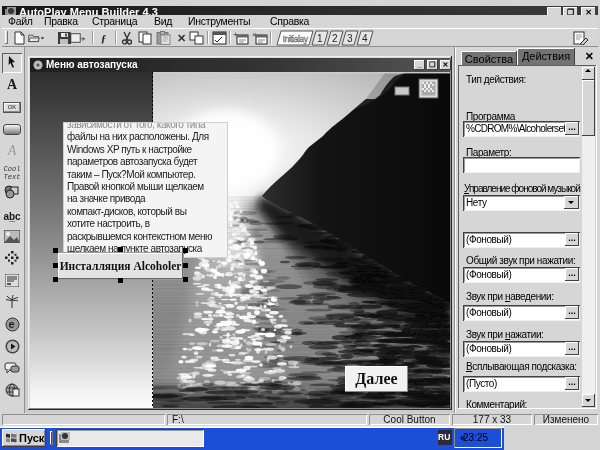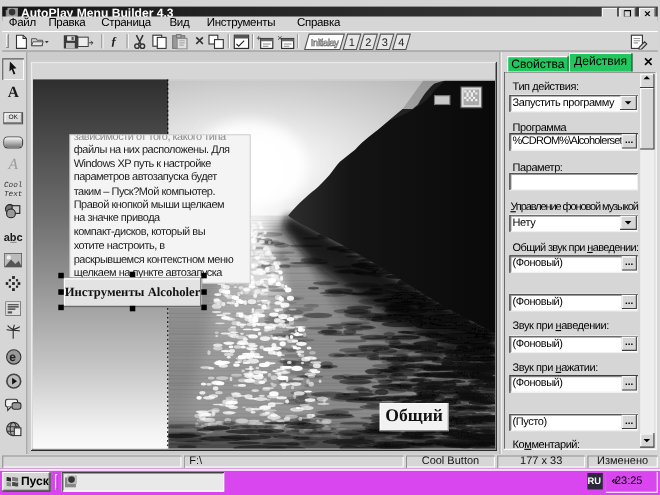--- a/index.html
+++ b/index.html
@@ -29,39 +29,39 @@
 #photo{position:absolute;left:123px;top:0;width:297px;height:336px}
 #dash{position:absolute;left:122px;top:0;width:1px;height:336px;background-image:linear-gradient(180deg,#000 50%,transparent 50%);background-size:1px 4px}
 
 #textbox{position:absolute;left:34px;top:51px;width:163px;height:134px;background:#f4f4f4;font-size:10px;letter-spacing:-0.45px;line-height:12.4px;color:#1c1c1c;padding:0 2px 0 3px;overflow:hidden;box-shadow:0 0 0 1px #cfcfcf}
 
 #btn1{position:absolute;left:28px;top:181px;width:125px;height:26px;background:#e3e3e3;box-shadow:inset -1px -1px 0 #6a6a6a,inset 1px 1px 0 #fff,0 0 0 1px #9a9a9a;font-family:"Liberation Serif",serif;font-weight:bold;font-size:11.5px;text-align:center;line-height:26px;color:#111}
 .hdl{position:absolute;width:5px;height:5px;background:#000}
 #btn2{position:absolute;left:315px;top:294px;width:63px;height:26px;background:#f2f2f2;box-shadow:inset -1px -1px 0 #888,inset 1px 1px 0 #fff;font-family:"Liberation Serif",serif;font-weight:bold;font-size:16px;text-align:center;line-height:25px;color:#111}
 
 #rpanel{left:454px;top:47px;width:146px;height:366px;background:#d6d6d6;box-shadow:inset 1px 0 0 #8f8f8f,inset 2px 0 0 #ffffff}
-.tab{position:absolute;top:3px;height:15px;background:#22c55e;font-size:11px;text-align:center;box-shadow:inset -1px 0 0 #404040,inset 1px 1px 0 #fff;line-height:16px}
+.tab{position:absolute;top:3px;height:15px;background:#737373;font-size:11px;text-align:center;box-shadow:inset -1px 0 0 #404040,inset 1px 1px 0 #fff;line-height:16px}
 #tabs{position:absolute;left:4px;top:0;width:140px;height:18px}
 #pcontent{position:absolute;left:4px;top:18px;width:139px;height:344px;box-shadow:inset -1px -1px 0 #fff,inset 1px 1px 0 #5f5f5f;background:#d6d6d6;overflow:hidden}
 .plbl{position:absolute;left:8px;font-size:10px;letter-spacing:-0.4px;color:#000;white-space:nowrap}
 .pedit{position:absolute;left:5px;width:117px;height:16px;background:#fff;box-shadow:inset 1px 1px 0 #404040,inset -1px -1px 0 #efefef,inset 2px 2px 0 #9a9a9a;font-size:10px;letter-spacing:-0.4px;line-height:16px;padding-left:3px;color:#000;white-space:nowrap;overflow:hidden}
 .dots{position:absolute;right:1px;top:1px;width:14px;height:13px;background:#d6d6d6;box-shadow:inset -1px -1px 0 #404040,inset 1px 1px 0 #fff;font-size:9px;line-height:11px;text-align:center;letter-spacing:0;font-weight:bold}
 .darr{position:absolute;right:1px;top:1px;width:15px;height:13px;background:#d6d6d6;box-shadow:inset -1px -1px 0 #404040,inset 1px 1px 0 #fff;text-align:center}
 .darr:after{content:"";position:absolute;left:4px;top:5px;border:3.5px solid transparent;border-top-color:#000}
 #vsb{position:absolute;right:2px;top:2px;width:13px;height:340px;background:#eee}
 .sbtn{position:absolute;left:0;width:13px;height:13px;background:#d6d6d6;box-shadow:inset -1px -1px 0 #404040,inset 1px 1px 0 #fff}
 .sbtn:after{content:"";position:absolute;left:3px;border:3.5px solid transparent}
 #sup:after{top:2px;border-bottom-color:#000;border-top-width:0}
 #sdn:after{top:5px;border-top-color:#000;border-bottom-width:0}
 #sthumb{position:absolute;left:0;top:13px;width:13px;height:56px;background:#d6d6d6;box-shadow:inset -1px -1px 0 #404040,inset 1px 1px 0 #fff}
 
 #statusbar{left:0;top:413px;width:600px;height:13px;background:#d6d6d6;font-size:10px;color:#111}
 .sbox{position:absolute;top:1px;height:11px;box-shadow:inset 1px 1px 0 #8f8f8f,inset -1px -1px 0 #fff;line-height:11px;text-align:center}
 
-#taskbar{left:0;top:426px;width:600px;height:24px;background:#d946ef;box-shadow:inset 0 1px 0 #f0f0f0,inset 0 2px 0 #fff}
+#taskbar{left:0;top:426px;width:504px;height:24px;background:#1d4ed8;box-shadow:inset 0 1px 0 #f0f0f0,inset 0 2px 0 #fff}
 #startbtn{position:absolute;left:2px;top:3px;width:44px;height:18px;background:#d6d6d6;box-shadow:inset -1px -1px 0 #404040,inset 1px 1px 0 #fff,inset -2px -2px 0 #8a8a8a;font-size:11px;font-weight:bold;line-height:18px}
 #taskbtn{position:absolute;left:56px;top:3px;width:148px;height:18px;background:#e9e9e9;box-shadow:inset 1px 1px 0 #404040,inset -1px -1px 0 #fff,inset 2px 2px 0 #9a9a9a;font-size:10px;font-weight:bold;line-height:18px;white-space:nowrap;overflow:hidden}
 #tray{position:absolute;right:2px;top:2px;width:48px;height:20px;box-shadow:inset 1px 1px 0 #8f8f8f,inset -1px -1px 0 #fff;font-size:10px;line-height:20px}
 #rubox{position:absolute;right:52px;top:4px;width:14px;height:15px;background:#2a2a3a;color:#fff;font-size:8.5px;font-weight:bold;text-align:left;line-height:15px}
 </style></head><body>
 
 <div class="abs" id="titlebar">
   <svg class="abs" style="left:3px;top:1px" width="12" height="12">
       <rect x="0" y="2" width="10" height="9" fill="#888"></rect>
       <rect x="2" y="0" width="9" height="8" fill="#bbb"></rect>
@@ -228,20 +228,30 @@
         <circle cx="7" cy="7" r="6" fill="#aaa" stroke="#333"></circle>
         <ellipse cx="7" cy="7" rx="2.7" ry="6" fill="none" stroke="#333"></ellipse>
         <path d="M1.5 5h11M1.5 9h11" stroke="#333" fill="none"></path>
         <rect x="8" y="6" width="6" height="7" fill="#eee" stroke="#333"></rect>
       </svg></div>
 </div>
 
 <div class="abs" id="canvasbg"></div>
 
 <div class="abs" id="iwin">
+  <div id="ititle">
+    <svg class="abs" style="left:3px;top:2px" width="10" height="10">
+        <circle cx="5" cy="5" r="4.5" fill="#bbb"></circle>
+        <circle cx="5" cy="5" r="1.5" fill="#555"></circle>
+      </svg>
+    <span style="position:absolute;left:16px">Меню автозапуска</span>
+    <span class="tbtn" style="left:384px;top:2px;width:11px;height:10px;line-height:10px;font-size:7px">_</span>
+    <span class="tbtn" style="left:397px;top:2px;width:11px;height:10px;line-height:10px;font-size:7px">❐</span>
+    <span class="tbtn" style="left:410px;top:2px;width:11px;height:10px;line-height:10px;font-size:7px">✕</span>
+  </div>
   <div id="iclient">
     <div id="leftgrad"></div>
     <div id="photo"><svg width="297" height="336" viewBox="0 0 297 336">
 <defs>
 <radialGradient id="sky" cx="0.25" cy="0.62" r="0.85">
  <stop offset="0" stop-color="#ffffff"></stop>
               <stop offset="0.3" stop-color="#ebebeb"></stop>
  <stop offset="0.6" stop-color="#d2d2d2"></stop>
               <stop offset="1" stop-color="#b4b4b4"></stop>
 </radialGradient>
@@ -1937,55 +1947,55 @@
 <rect x="0" y="0" width="297" height="1.5" fill="#cfcfcf" opacity="0.8"></rect>
 <rect x="242" y="15" width="14" height="8" fill="#c9c9c9" stroke="#777"></rect>
 <rect x="266" y="7" width="19" height="19" fill="#dedede" stroke="#555"></rect>
 <rect x="268.5" y="9.5" width="14" height="14" fill="#aaa"></rect>
 <path d="M269 10h2v2h-2zm4 0h2v2h-2zm4 0h2v2h-2zm-6 2h2v2h-2zm4 0h2v2h-2zm4 0h2v2h-2zm-8 2h2v2h-2zm4 0h2v2h-2zm-6 2h2v2h-2zm4 0h2v2h-2zm4 0h2v2h-2zm-6 2h2v2h-2zm4 0h2v2h-2zm4 0h2v2h-2z" fill="#efefef"></path>
 </svg></div>
     <div id="dash"></div>
     <div id="textbox">
         <div style="margin-top:-4px"><span style="color:#8a8a8a">зависимости от того, какого типа</span><br>файлы на них расположены. Для<br>Windows XP путь к настройке<br>параметров автозапуска будет<br>таким – Пуск?Мой компьютер.<br>Правой кнопкой мыши щелкаем<br>на значке привода<br>компакт-дисков, который вы<br>хотите настроить, в<br>раскрывшемся контекстном меню<br>щелкаем на пункте автозапуска</div>
       </div>
-    <div id="btn1">Инструменты Alcoholer</div>
+    <div id="btn1">Инсталляция Alcoholer</div>
     <div class="hdl" style="left:23px;top:176px"></div>
       <div class="hdl" style="left:88px;top:175px"></div>
       <div class="hdl" style="left:153px;top:176px"></div>
     <div class="hdl" style="left:23px;top:191px"></div>
       <div class="hdl" style="left:153px;top:191px"></div>
     <div class="hdl" style="left:23px;top:205px"></div>
       <div class="hdl" style="left:88px;top:206px"></div>
       <div class="hdl" style="left:153px;top:205px"></div>
-    <div id="btn2">Общий</div>
+    <div id="btn2">Далее</div>
   </div>
 </div>
 
 <div class="abs" id="rpanel">
   <div id="tabs">
     <div class="tab" style="left:3px;width:56px;top:4px;height:14px">Свойства</div>
     <div class="tab" style="left:59px;width:58px;top:1px;height:17px;box-shadow:inset -1px 0 0 #404040,inset 1px 1px 0 #fff;z-index:2">Действия</div>
     <span style="position:absolute;right:4px;top:3px;font-size:11px;font-weight:bold">✕</span>
   </div>
   <div id="pcontent">
     <div class="plbl" style="top:9px">Тип <u>д</u>ействия:</div>
-    <div class="pedit" style="top:21px">Запустить программу<span class="darr"></span></div>
     <div class="plbl" style="top:46px">Программа</div>
     <div class="pedit" style="top:56px;letter-spacing:-0.7px">%CDROM%\Alcoholerset<span class="dots">...</span></div>
     <div class="plbl" style="top:82px">Параметр:</div>
     <div class="pedit" style="top:92px"></div>
     <div class="plbl" style="top:118px;left:6px;letter-spacing:-1px"><u>У</u>правление фоновой музыкой</div>
     <div class="pedit" style="top:130px">Нету<span class="darr"></span></div>
-    <div class="plbl" style="top:155px;letter-spacing:-0.6px">Общий звук при <u>н</u>аведении:</div>
     <div class="pedit" style="top:167px">(Фоновый)<span class="dots">...</span></div>
+    <div class="plbl" style="top:190px">Общий звук при нажатии:</div>
     <div class="pedit" style="top:202px">(Фоновый)<span class="dots">...</span></div>
     <div class="plbl" style="top:226px">Звук при <u>н</u>аведении:</div>
     <div class="pedit" style="top:240px">(Фоновый)<span class="dots">...</span></div>
     <div class="plbl" style="top:264px">Звук при <u>н</u>ажатии:</div>
     <div class="pedit" style="top:276px">(Фоновый)<span class="dots">...</span></div>
+    <div class="plbl" style="top:296px"><u>В</u>сплывающая подсказка:</div>
     <div class="pedit" style="top:311px">(Пусто)<span class="dots">...</span></div>
     <div class="plbl" style="top:334px">Ко<u>м</u>ментарий:</div>
     <div id="vsb">
       <div class="sbtn" id="sup" style="top:0"></div>
       <div id="sthumb"></div>
       <div class="sbtn" id="sdn" style="top:327px"></div>
     </div>
   </div>
 </div>
 

